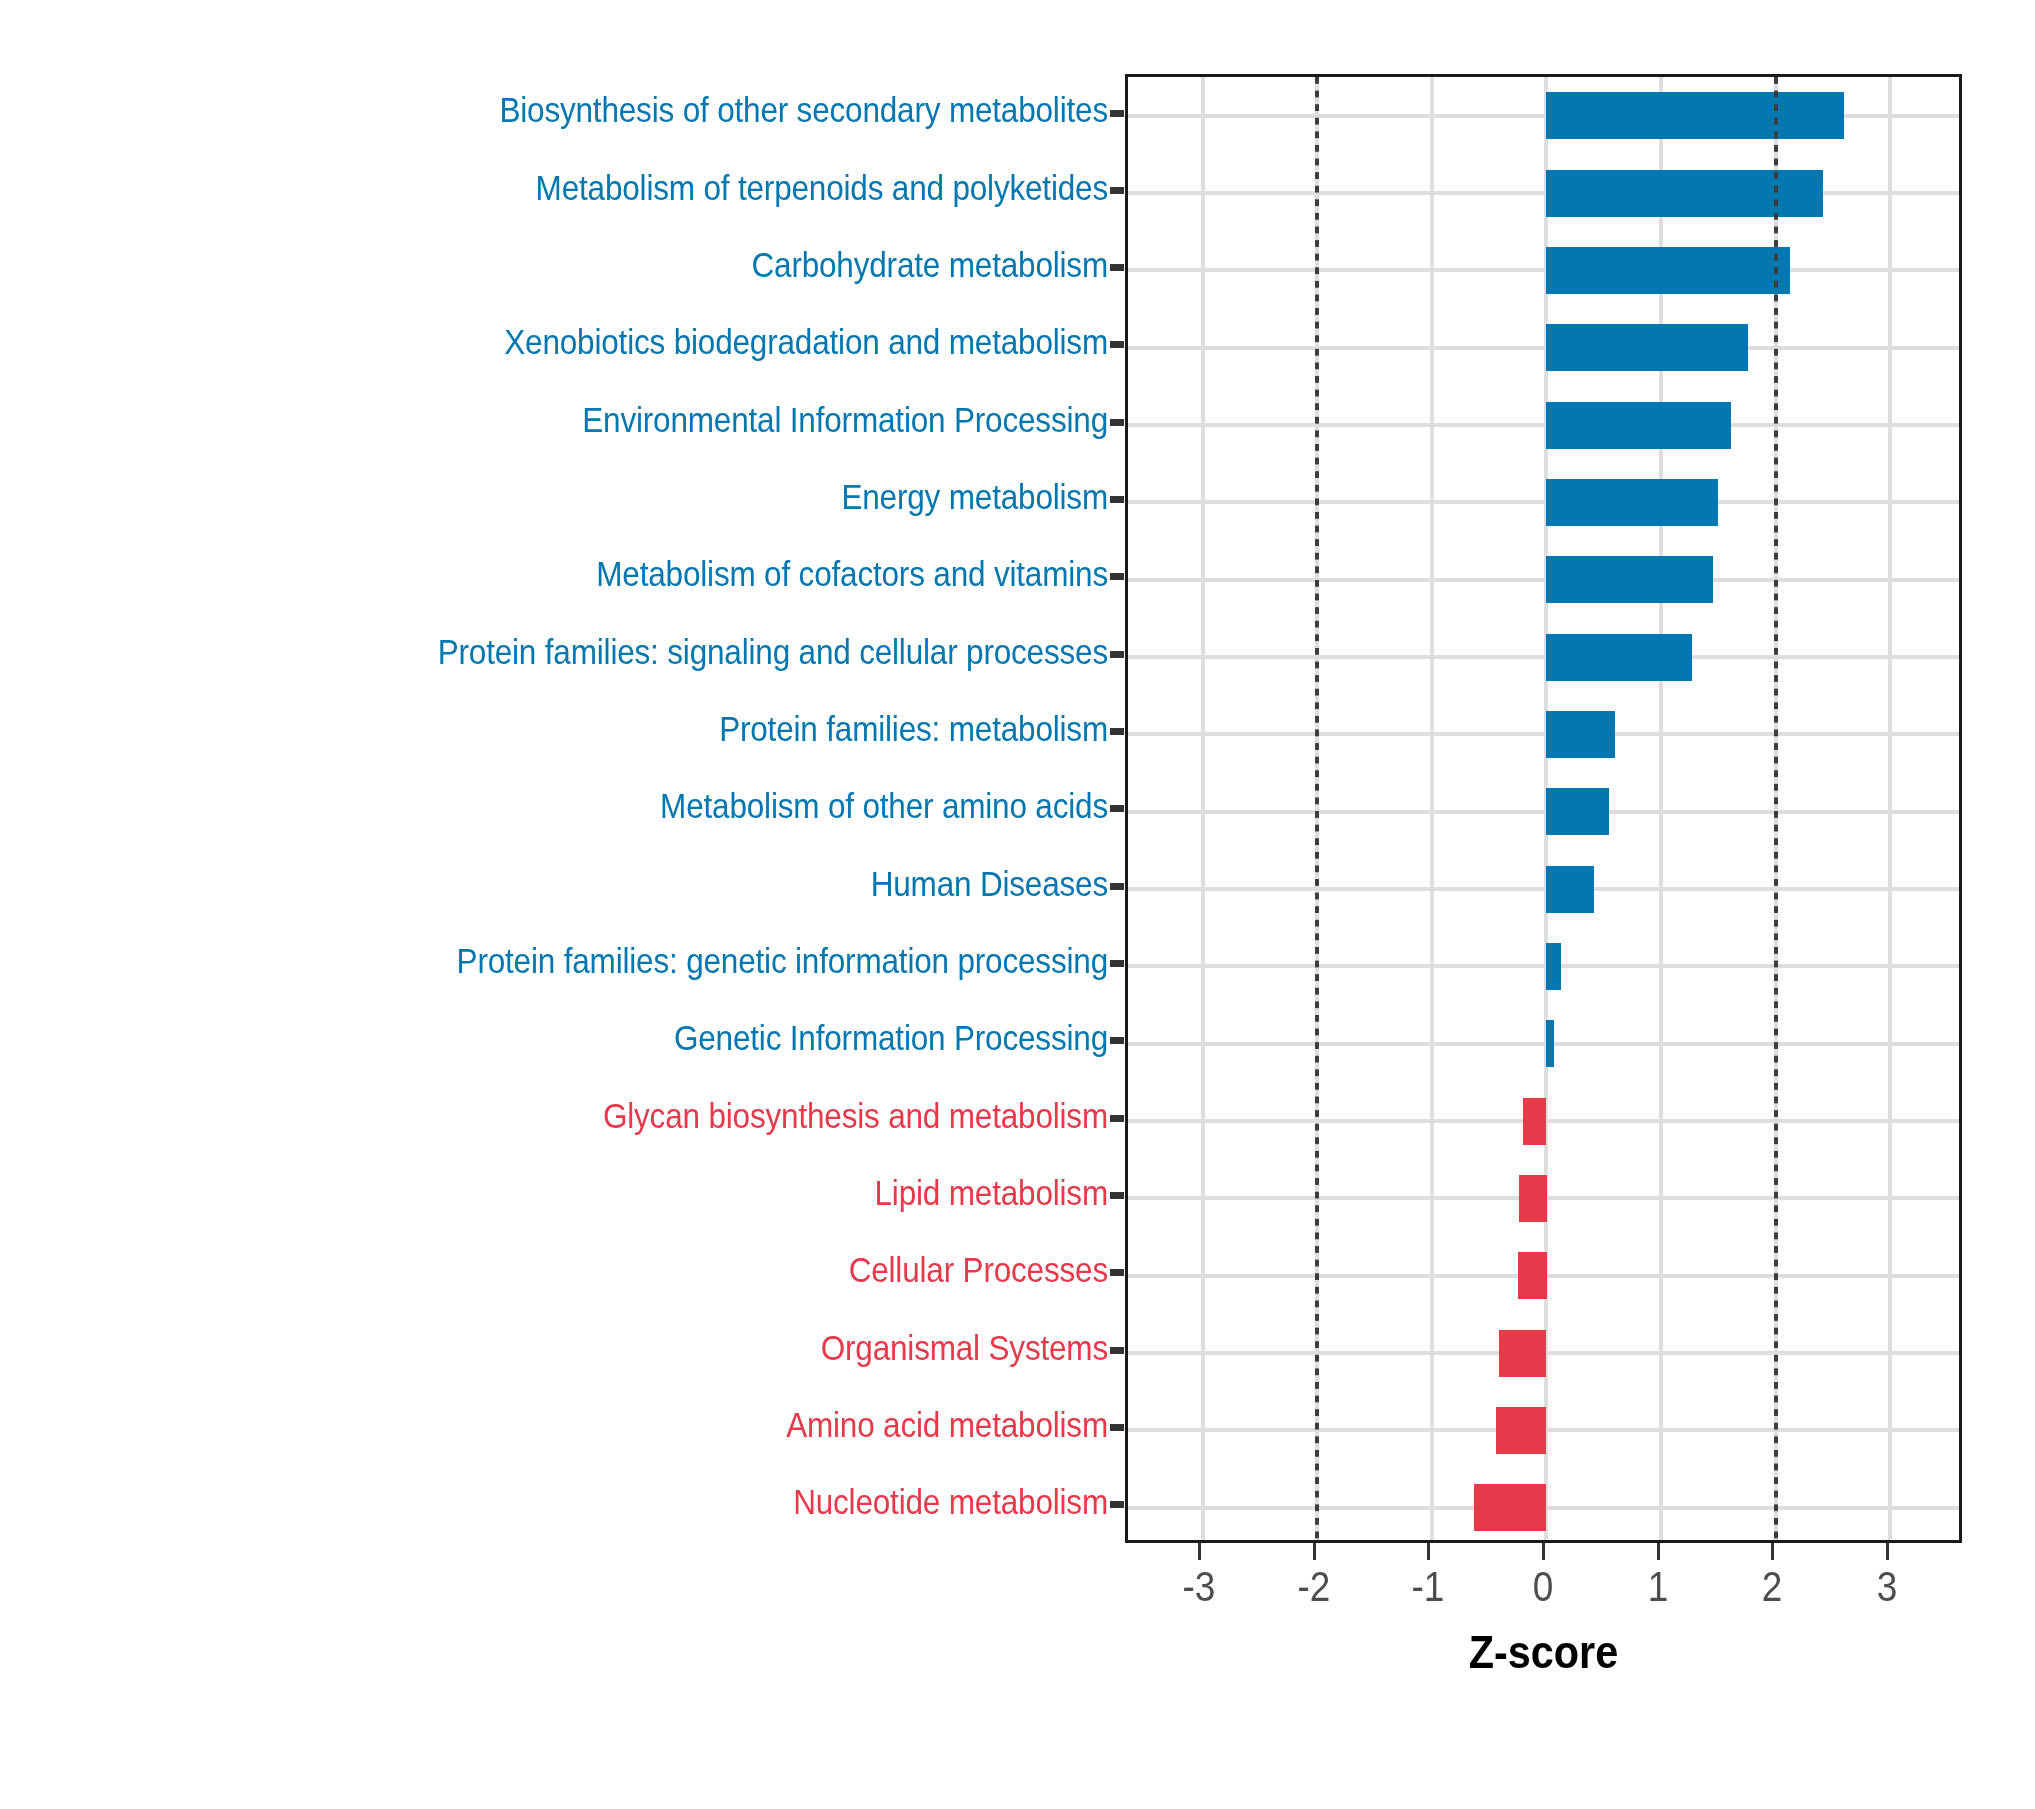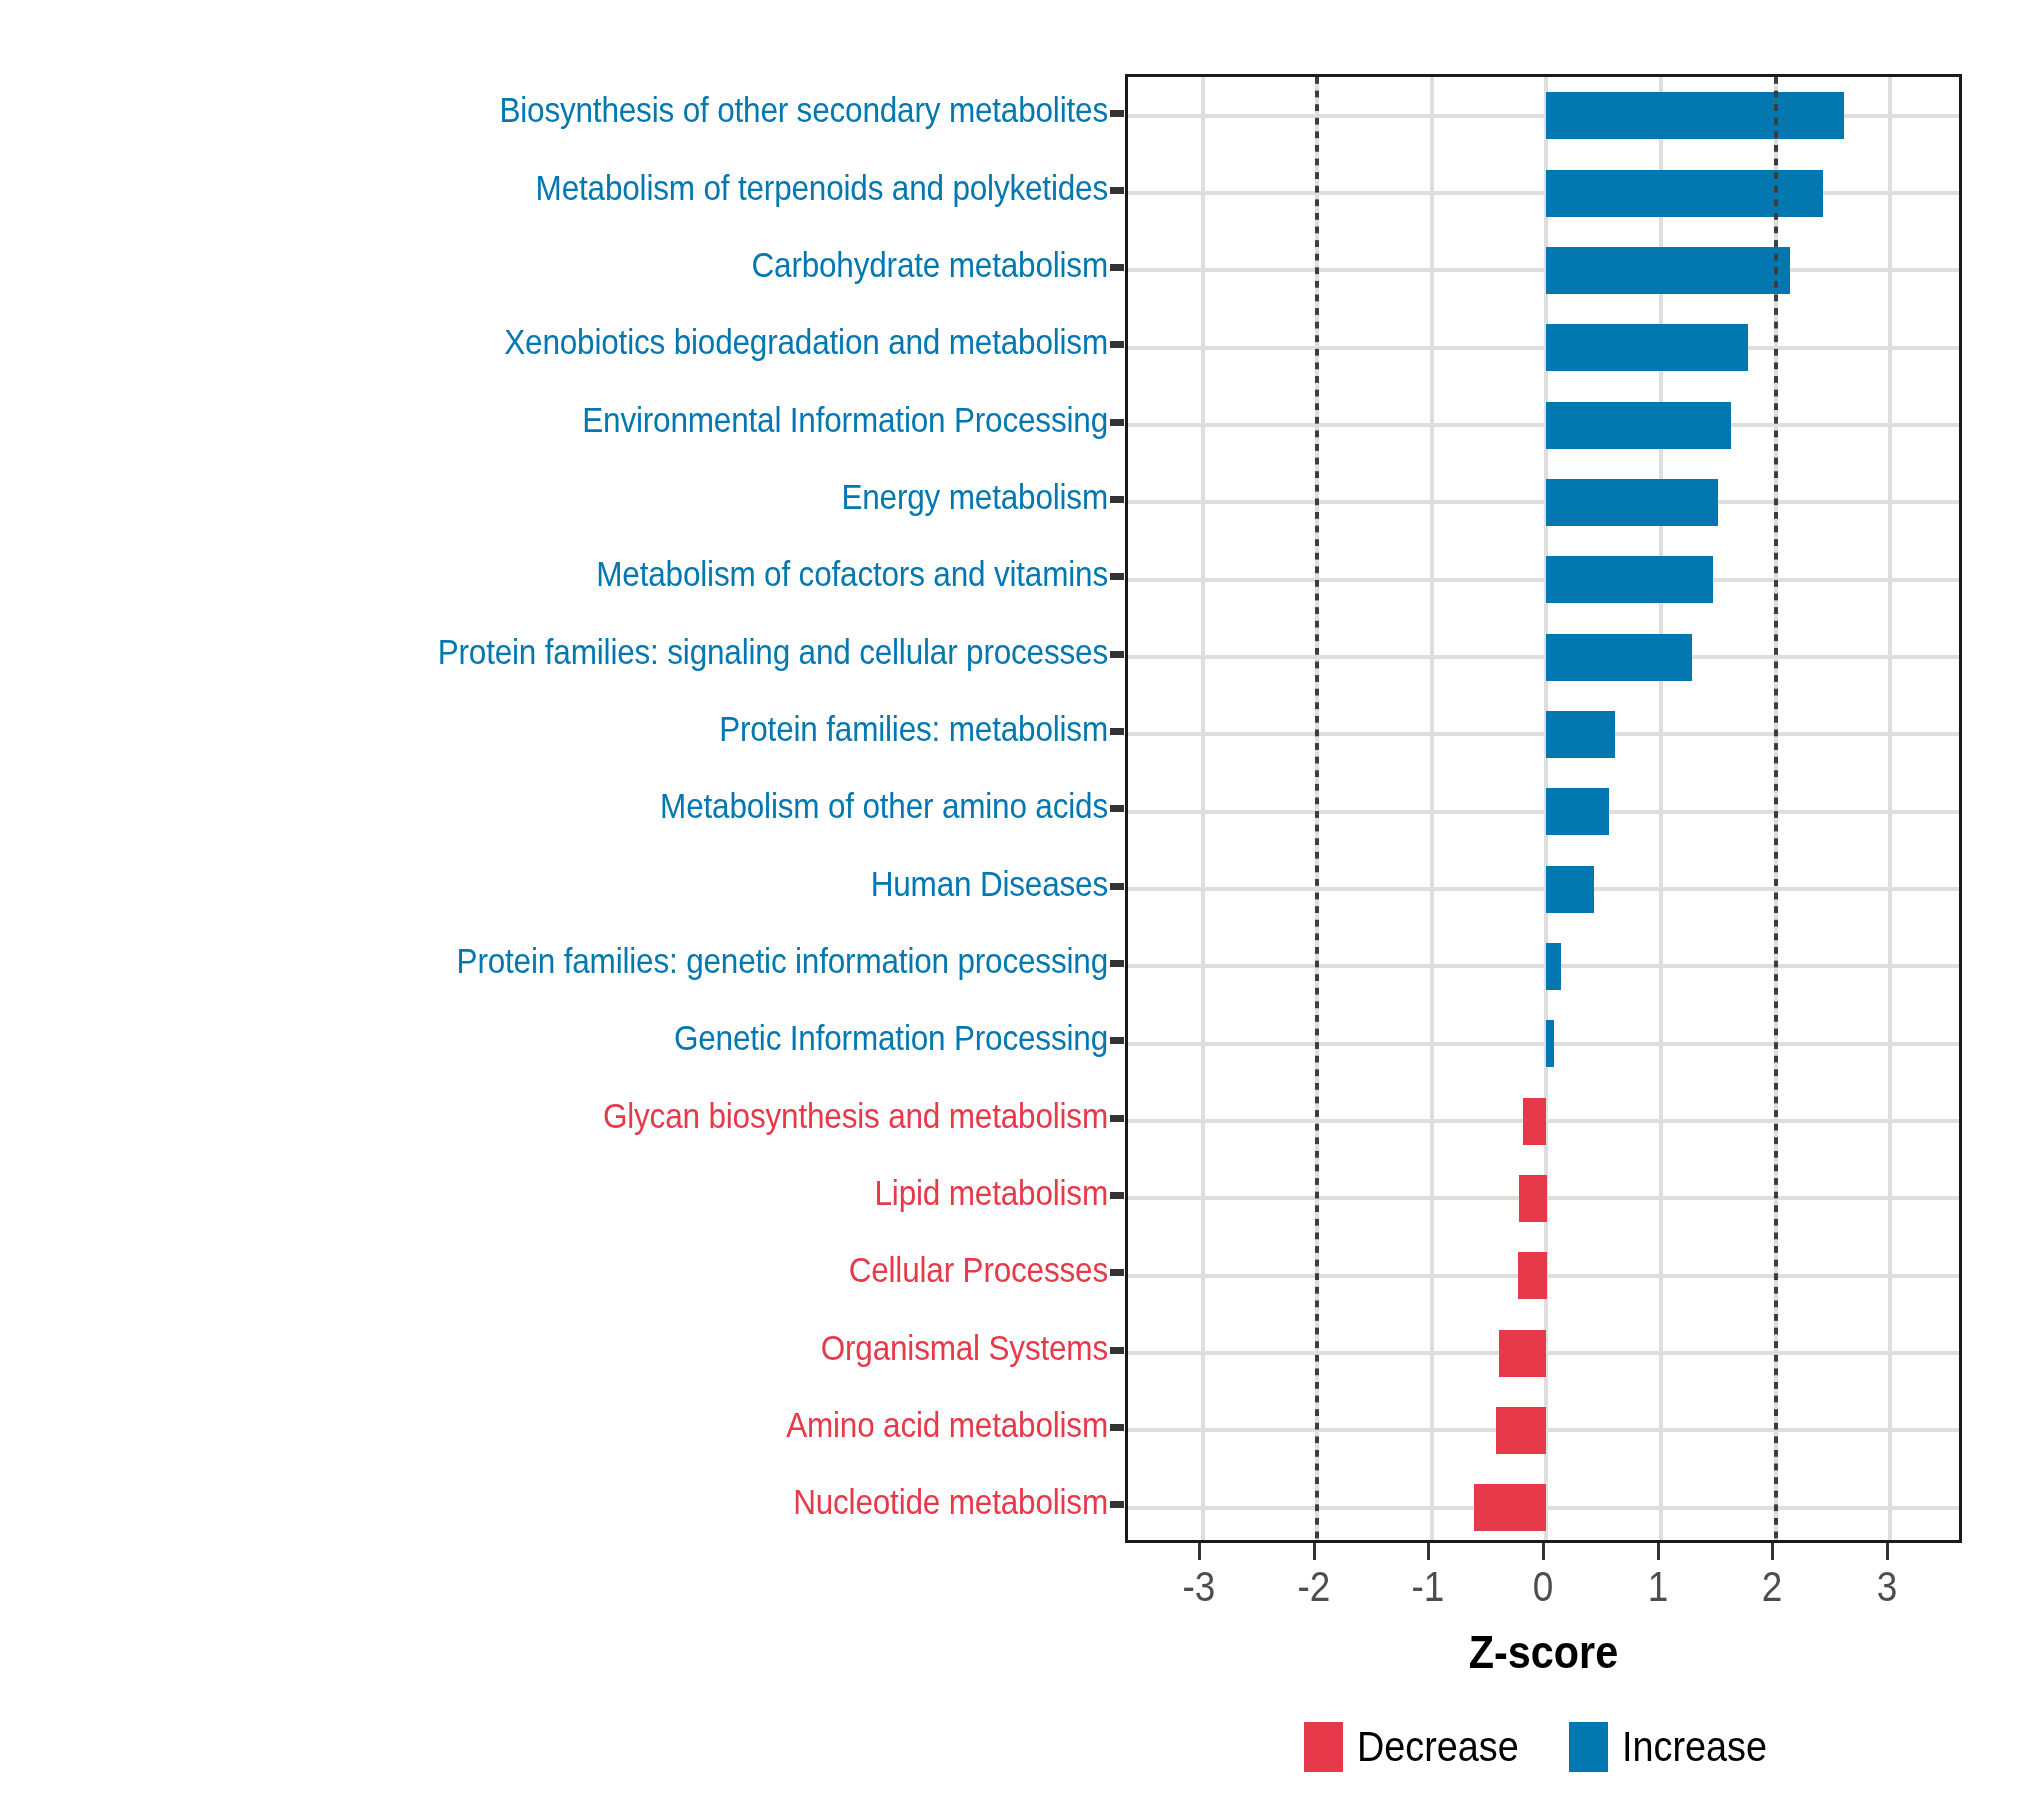--- a/index.html
+++ b/index.html
@@ -269,25 +269,15 @@
       <div class="xtick" style="left: 1658px;"></div>
       <div class="xlab" style="left: 1658px;">1</div>
       <div class="xtick" style="left: 1772px;"></div>
       <div class="xlab" style="left: 1772px;">2</div>
       <div class="xtick" style="left: 1887px;"></div>
       <div class="xlab" style="left: 1887px;">3</div>
     </div>
 
   <div id="axis-title">Z-score</div>
 
-  <div id="legend">
-      <div class="legend-item">
-        <span class="legend-swatch" style="background: rgb(230, 57, 74);"></span>
-        <span class="legend-text">Decrease</span>
-      </div>
-      <div class="legend-item">
-        <span class="legend-swatch" style="background: rgb(2, 119, 176);"></span>
-        <span class="legend-text">Increase</span>
-      </div>
-    </div>
 
 </div>
 
 
 </body></html>

